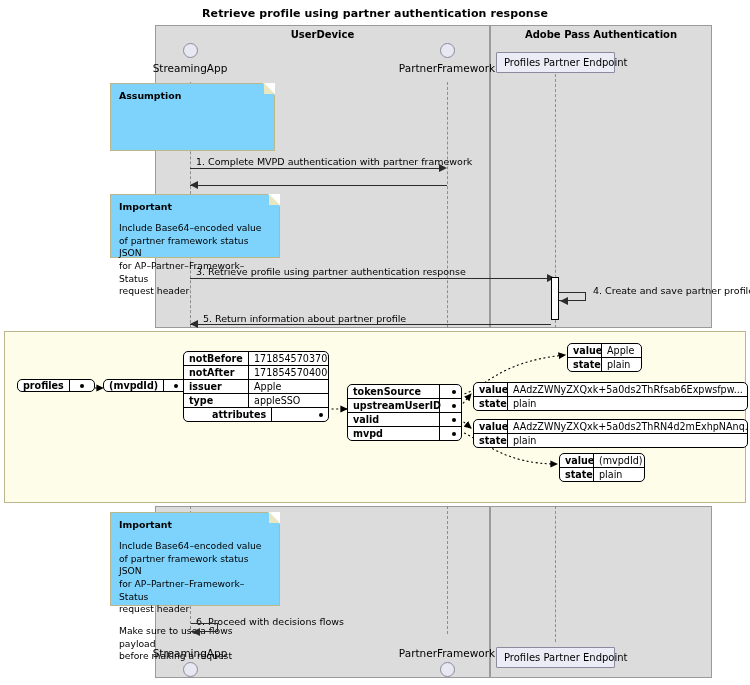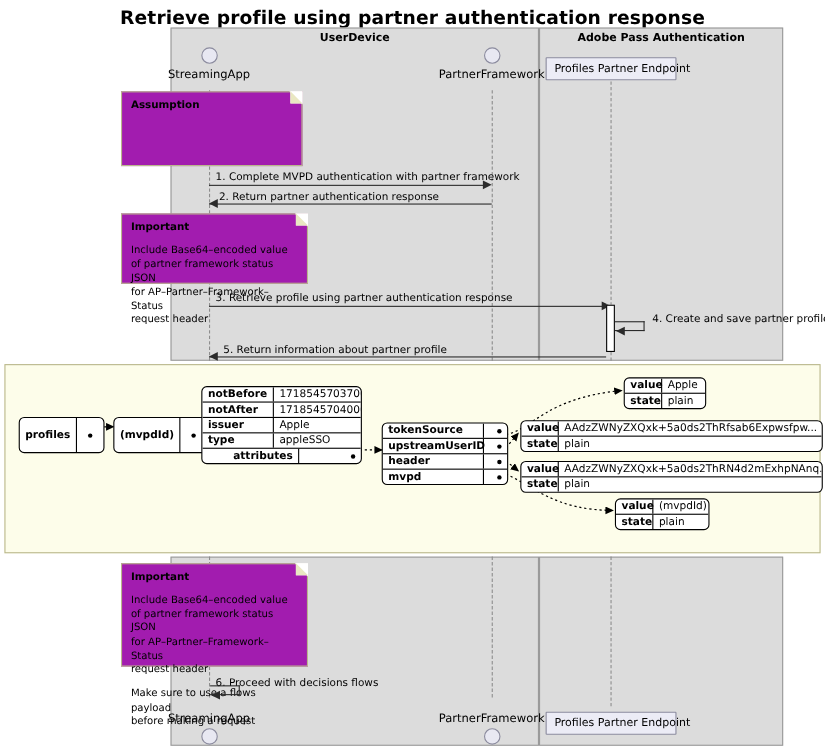--- a/index.html
+++ b/index.html
@@ -6,21 +6,21 @@
   body{
     width:750px;height:685px;position:relative;overflow:hidden;
     font-family:"DejaVu Sans","Liberation Sans",sans-serif;
     color:#000;
   }
   .stage{position:absolute;left:0;top:0;width:750px;height:685px;}
 
   
   #diagram-title{
     position:absolute;left:0;top:7px;width:750px;text-align:center;
-    font-size:17px;font-weight:bold;letter-spacing:.1px;
+    font-size:11px;font-weight:bold;letter-spacing:.1px;
   }
 
   
   .group-box{
     position:absolute;background:#dcdcdc;border:1px solid #9a9a9a;
     box-sizing:border-box;
   }
   .group-title{
     position:absolute;top:3px;left:0;width:100%;text-align:center;
     font-size:10px;font-weight:bold;
@@ -51,21 +51,21 @@
   
   .msg-line{position:absolute;height:0;border-top:1px solid #2b2b2b;}
   .msg-label{position:absolute;font-size:9.5px;white-space:nowrap;}
   .arrow-r,.arrow-l{position:absolute;width:0;height:0;}
   .arrow-r{border-top:4px solid transparent;border-bottom:4px solid transparent;border-left:8px solid #2b2b2b;}
   .arrow-l{border-top:4px solid transparent;border-bottom:4px solid transparent;border-right:8px solid #2b2b2b;}
   .self-msg{position:absolute;border:1px solid #2b2b2b;border-left:none;box-sizing:border-box;}
 
   
   .note{
-    position:absolute;background:#a21caf;border:1px solid #b9b78b;
+    position:absolute;background:#7dd3fc;border:1px solid #b9b78b;
     box-sizing:border-box;padding:6px 8px 7px 8px;font-size:9.2px;line-height:1.38;
   }
   .note:after{
     content:"";position:absolute;right:-1px;top:-1px;
     width:0;height:0;border-left:11px solid #e9e7c2;border-top:11px solid #ffffff;
   }
   .note:before{
     content:"";position:absolute;right:-1px;top:-1px;
     width:0;height:0;border-left:12px solid transparent;border-top:12px solid #ffffff;
   }
@@ -77,21 +77,21 @@
   #data-panel{
     position:absolute;background:#fdfdea;border:1px solid #b9b78b;box-sizing:border-box;
   }
 
   
   .pill{
     position:absolute;display:flex;align-items:stretch;
     border:1.6px solid #000;border-radius:5px;background:#fff;
     font-size:9.6px;font-weight:bold;overflow:hidden;
   }
-  .pill .cell{padding:10px 5px;display:flex;align-items:center;}
+  .pill .cell{padding:0 5px;display:flex;align-items:center;}
   .pill .cell + .cell{border-left:1.4px solid #000;}
   .dot{width:14px;justify-content:center;}
   .dot i{display:block;width:4px;height:4px;border-radius:50%;background:#000;}
 
   .rec{
     position:absolute;border:1.6px solid #000;border-radius:5px;background:#fff;
     font-size:9.6px;overflow:hidden;
   }
   .rec .row{display:flex;align-items:stretch;}
   .rec .row + .row{border-top:1.4px solid #000;}
@@ -144,21 +144,20 @@
   <div class="participant-box" style="left:496px;top:647px;width:119px;">Profiles Partner Endpoint</div>
 
   <div class="note" style="left:110px;top:83px;width:165px;height:68px;">
     <div class="note-head">Assumption</div>
   </div>
 
   <div class="msg-label" style="left:196px;top:156px;">1. Complete MVPD authentication with partner framework</div>
   <div class="msg-line" style="left:190px;top:168px;width:250px;"></div>
   <div class="arrow-r" style="left:439px;top:164px;"></div>
 
-  <div class="msg-label" style="left:199px;top:174px;">2. Return partner authentication response</div>
   <div class="msg-line" style="left:190px;top:185px;width:257px;"></div>
   <div class="arrow-l" style="left:190px;top:181px;"></div>
 
   <div class="note" style="left:110px;top:194px;width:170px;height:64px;">
     <div class="note-head">Important</div>
     <div class="note-para" style="white-space:pre-line;">Include Base64–encoded value
 of partner framework status JSON
 for AP–Partner–Framework–Status
 request header</div>
   </div>
@@ -247,21 +246,21 @@
             <i></i>
           </span>
       </div>
       <div class="row">
         <span class="k" style="width:91px;">upstreamUserID</span>
         <span class="v dotcell">
             <i></i>
           </span>
       </div>
       <div class="row">
-        <span class="k" style="width:91px;">header</span>
+        <span class="k" style="width:91px;">valid</span>
         <span class="v dotcell">
             <i></i>
           </span>
       </div>
       <div class="row">
         <span class="k" style="width:91px;">mvpd</span>
         <span class="v dotcell">
             <i></i>
           </span>
       </div>

